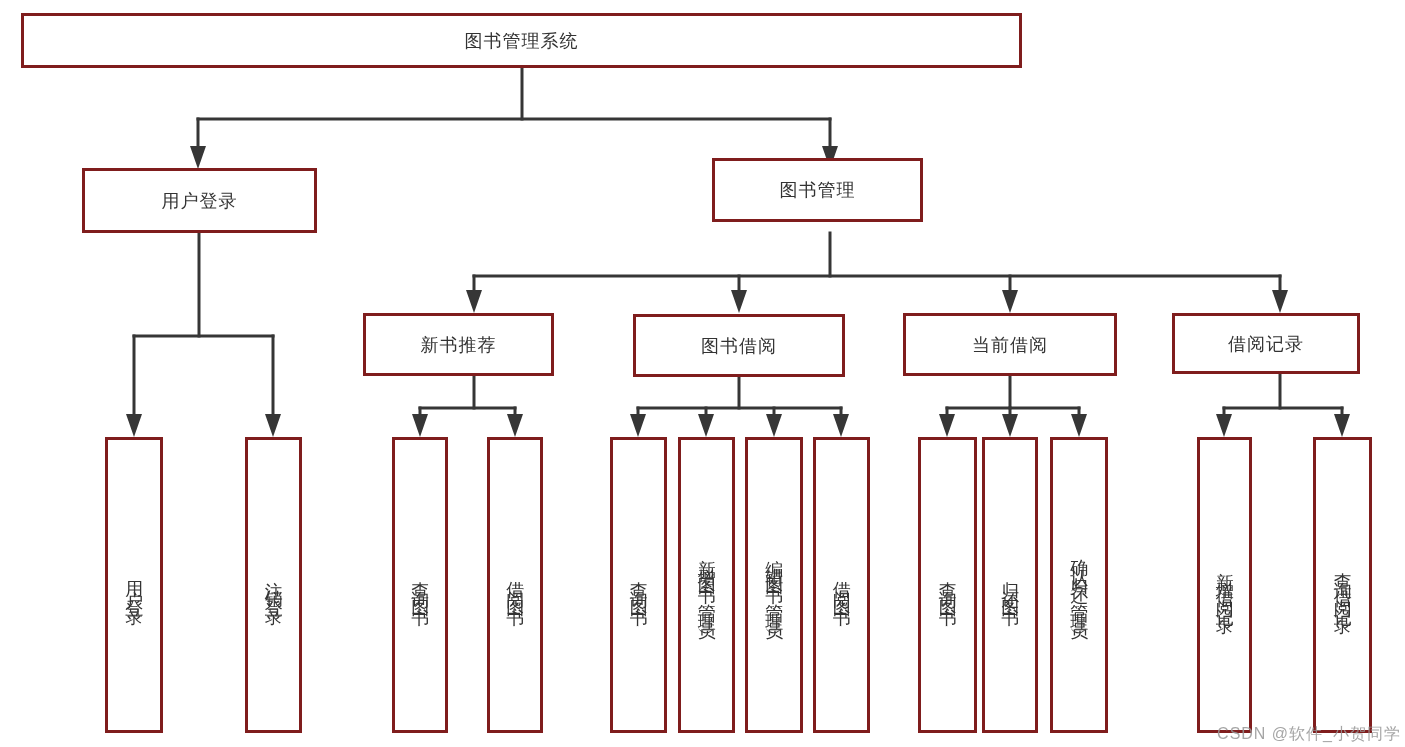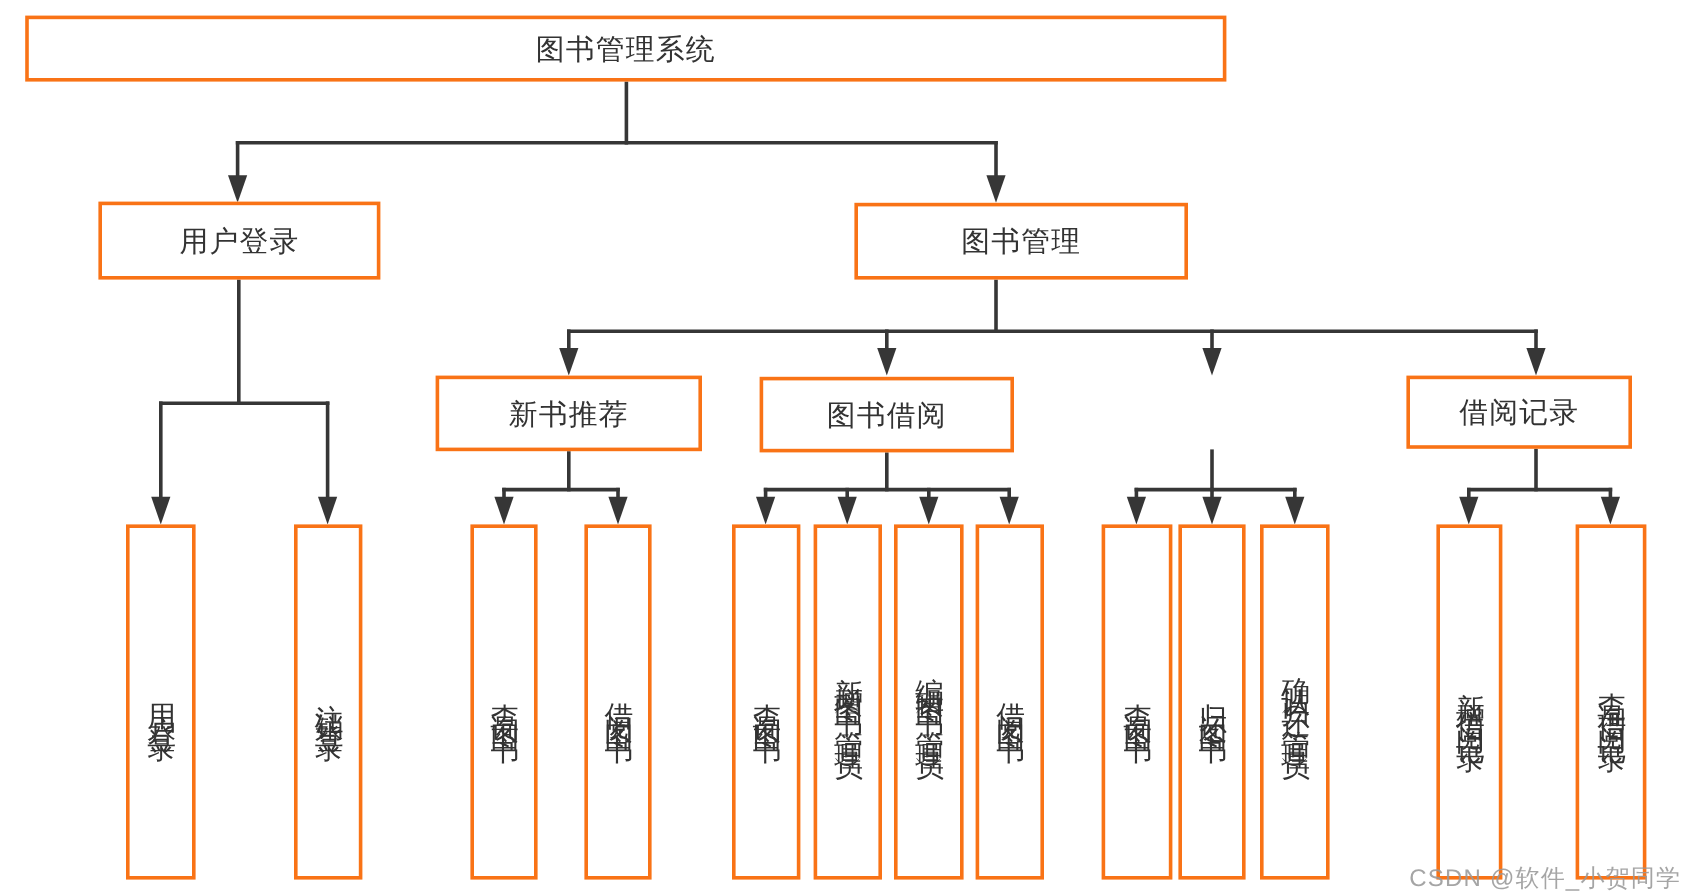--- a/index.html
+++ b/index.html
@@ -9,37 +9,37 @@
     background:#ffffff;
     font-family:"Liberation Sans",sans-serif;
     color:#333333;
     overflow:hidden;
   }
   .connectors{position:absolute;left:0;top:0;z-index:0;}
   .box{
     position:absolute;
     box-sizing:border-box;
     background:#ffffff;
-    border:3px solid #f97316;
+    border:3px solid #7f1d1d;
     display:flex;align-items:center;justify-content:center;
-    font-size:24px;
+    font-size:18px;
     letter-spacing:1px;
     z-index:1;
   }
   .vbox span{
     writing-mode:vertical-rl;
     text-orientation:mixed;
     letter-spacing:9px;
     line-height:1.15;
     white-space:nowrap;
   }
   .watermark{
     position:absolute;
     right:4px;bottom:2px;
-    font-size:20px;
+    font-size:16px;
     letter-spacing:1px;
     color:rgba(152,152,152,0.88);
     z-index:2;
     white-space:nowrap;
     margin-top:46px;
   }
 </style>
 </head>
 <body>
 
@@ -100,29 +100,32 @@
       <polygon points="1334,414 1350,414 1342,437" fill="#363636"></polygon>
     </svg>
 
   <div class="box" style="left:21px;top:13px;width:1001px;height:55px;">
     <span>图书管理系统</span>
   </div>
 
   <div class="box" style="left:82px;top:168px;width:235px;height:65px;">
     <span>用户登录</span>
   </div>
-  <div class="box" style="left:712px;top:169px;width:278px;height:64px;">
+  <div class="box" style="left:712px;top:158px;width:211px;height:64px;">
     <span>图书管理</span>
   </div>
 
-  <div class="box" style="left:363px;top:313px;width:222px;height:63px;">
+  <div class="box" style="left:363px;top:313px;width:191px;height:63px;">
     <span>新书推荐</span>
   </div>
   <div class="box" style="left:633px;top:314px;width:212px;height:63px;">
     <span>图书借阅</span>
+  </div>
+  <div class="box" style="left:903px;top:313px;width:214px;height:63px;">
+    <span>当前借阅</span>
   </div>
   <div class="box" style="left:1172px;top:313px;width:188px;height:61px;">
     <span>借阅记录</span>
   </div>
 
   <div class="box vbox" style="left:105px;top:437px;width:58px;height:296px;">
     <span>用户登录</span>
   </div>
   <div class="box vbox" style="left:245px;top:437px;width:57px;height:296px;">
     <span>注销登录</span>

